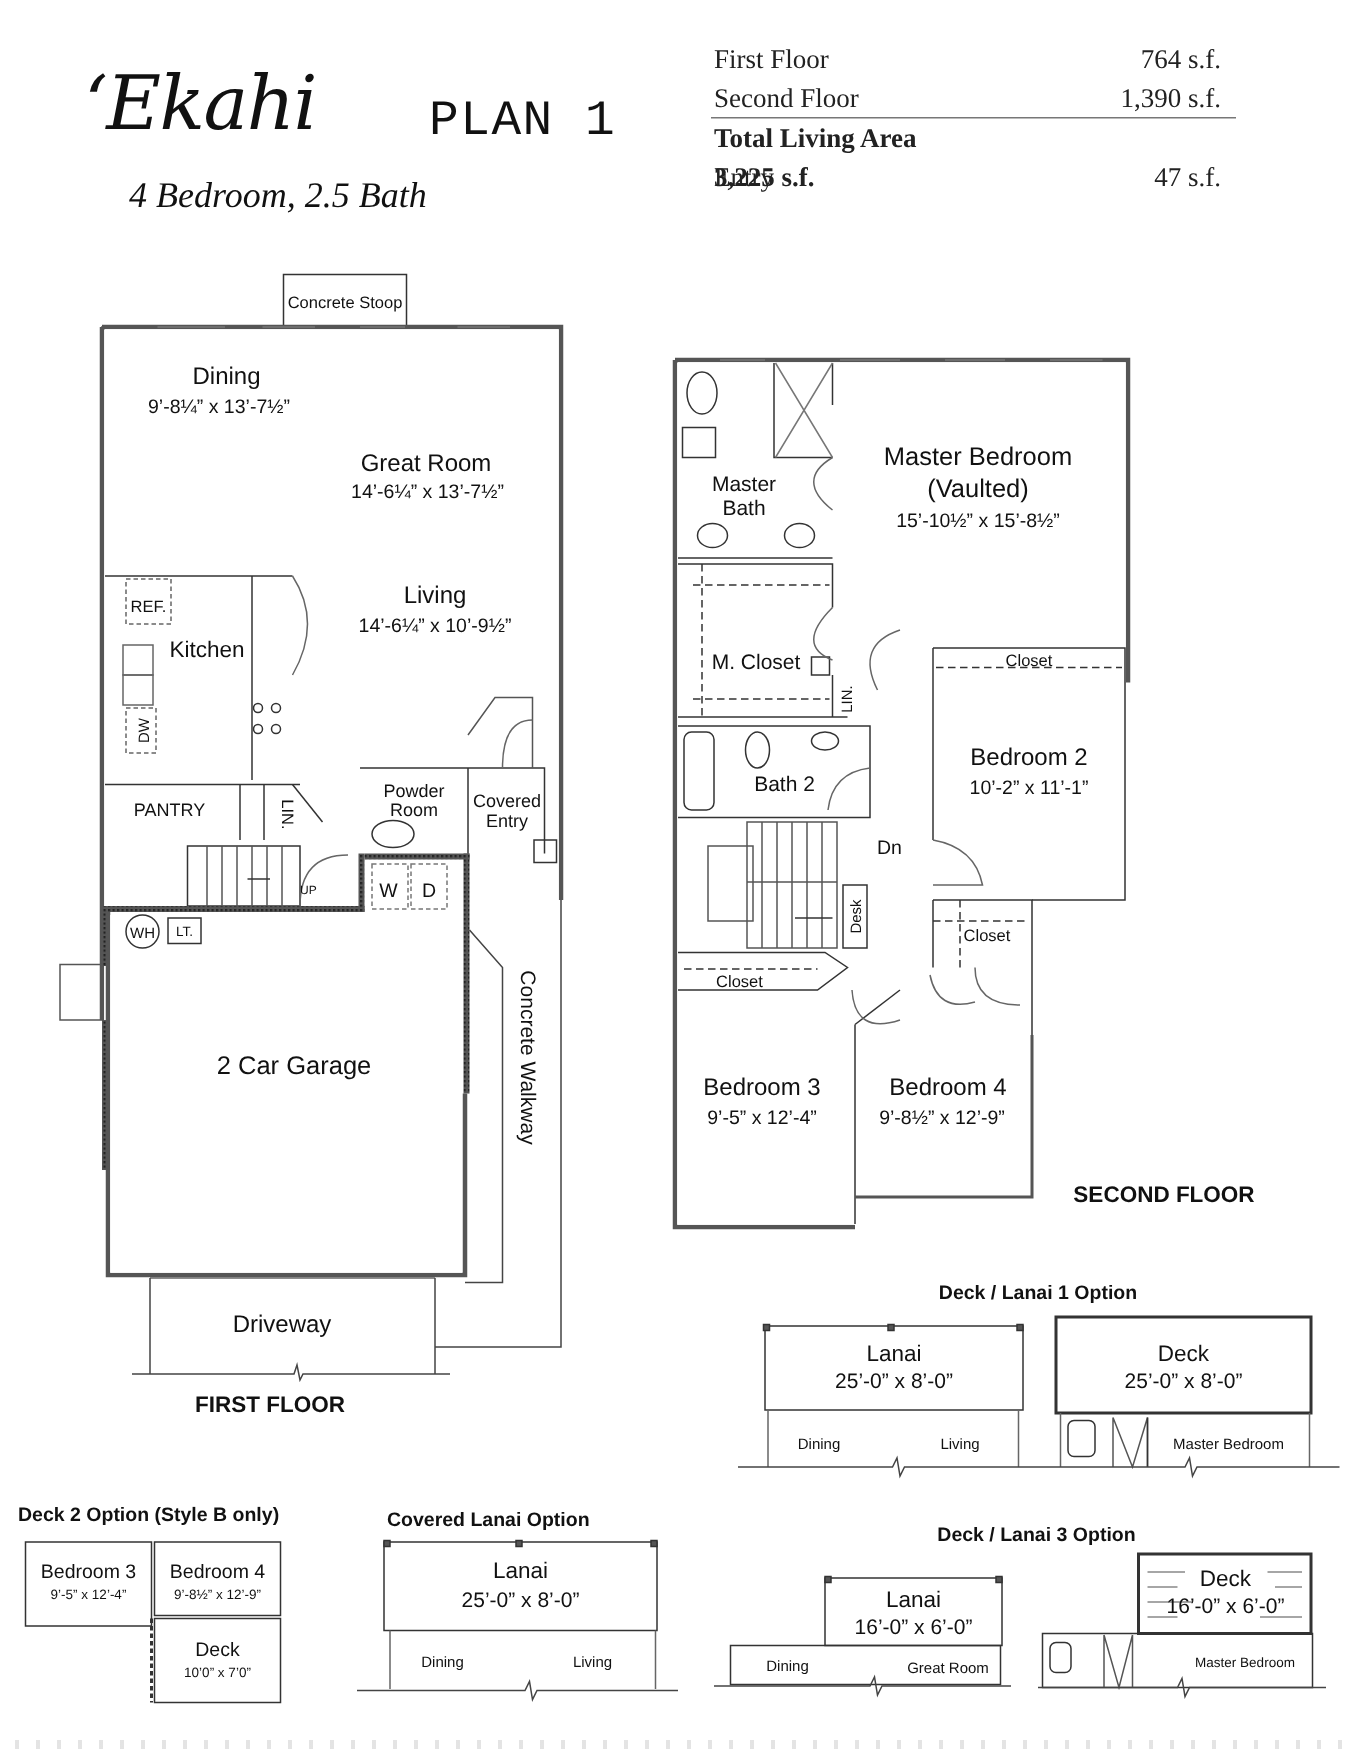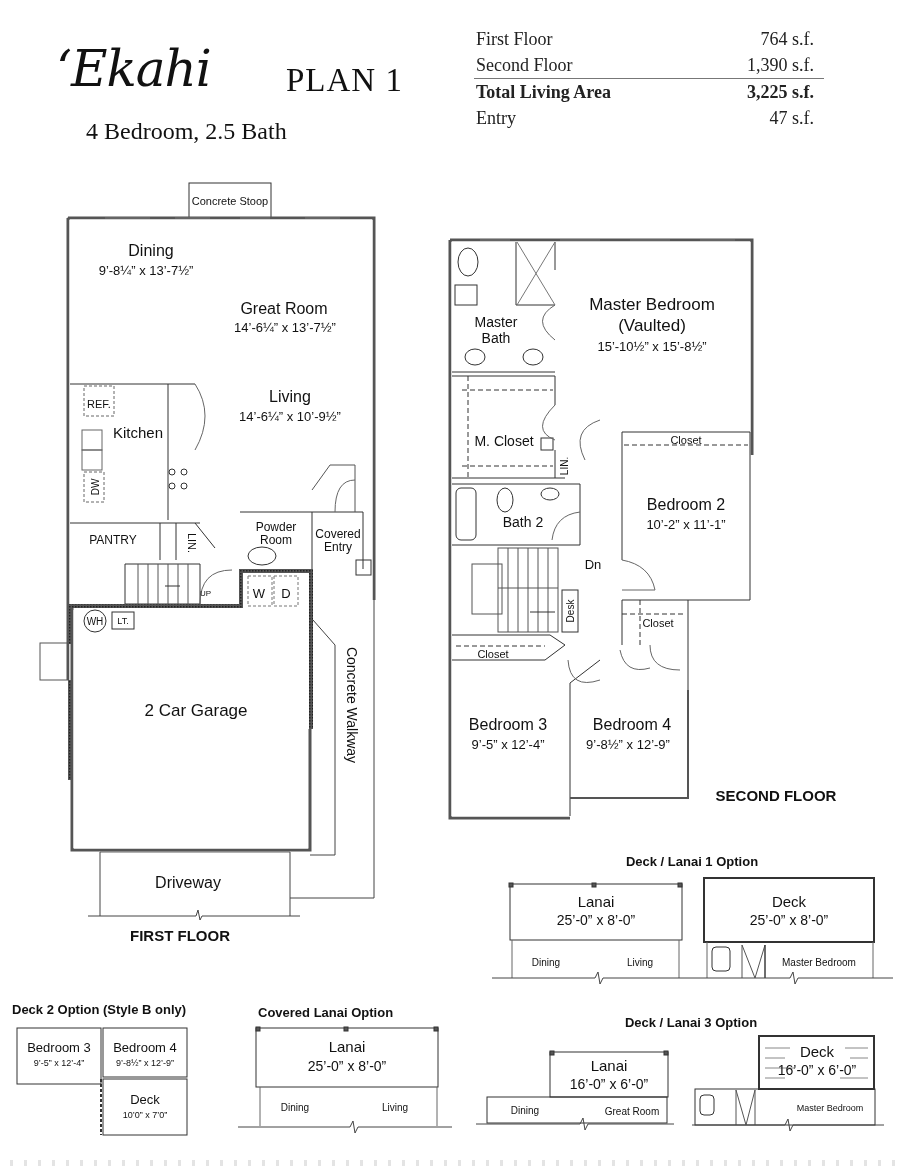--- a/index.html
+++ b/index.html
@@ -1,24 +1,24 @@
 <!DOCTYPE html>
 <html><head>
 <meta charset="utf-8">
 <style>
   html, body { margin:0; padding:0; background:#ffffff; }
   body { width:909px; height:1170px; position:relative; overflow:hidden; font-family:"Liberation Sans", sans-serif; color:#1a1a1a; }
   .abs { position:absolute; }
   #brand { left:56px; top:40px; font-family:"DejaVu Serif", serif; font-style:italic; font-size:50px; color:#111; letter-spacing:-1px; }
-  #plan { left:286px; top:62px; font-family:Liberation Serif, serif; font-size:33px; color:#111; letter-spacing:1px; }
-  #subtitle { left:86px; top:118px; font-family:"Liberation Serif", serif; font-size:24px; color:#111; }
+  #plan { left:286px; top:62px; font-family:Liberation Mono, monospace; font-size:33px; color:#111; letter-spacing:1px; }
+  #subtitle { left:86px; top:118px; font-family:"Liberation Serif", serif; font-style:italic; font-size:24px; color:#111; }
   #area-table { left:474px; top:26px; width:350px; font-family:"Liberation Serif", serif; font-size:18px; color:#222; }
   .arow { display:flex; justify-content:space-between; height:26px; line-height:26px; padding:0 10px 0 2px; }
   .arow.bold { font-weight:bold; }
-  .arow.rule { border-top:1.5px solid #777; }
+  .arow.rule { border-top:1.5px solid #777;flex-direction:column; }
   svg text { font-family:"Liberation Sans", sans-serif; fill:#111; }
   #plans-svg { left:0; top:0; }
   #footnote { left:10px; top:1160px; width:890px; height:6px; }
 </style>
 </head>
 <body>
 
 <div id="brand" class="abs">‘Ekahi</div>
 <div id="plan" class="abs">PLAN 1</div>
 <div id="subtitle" class="abs">4 Bedroom, 2.5 Bath</div>

